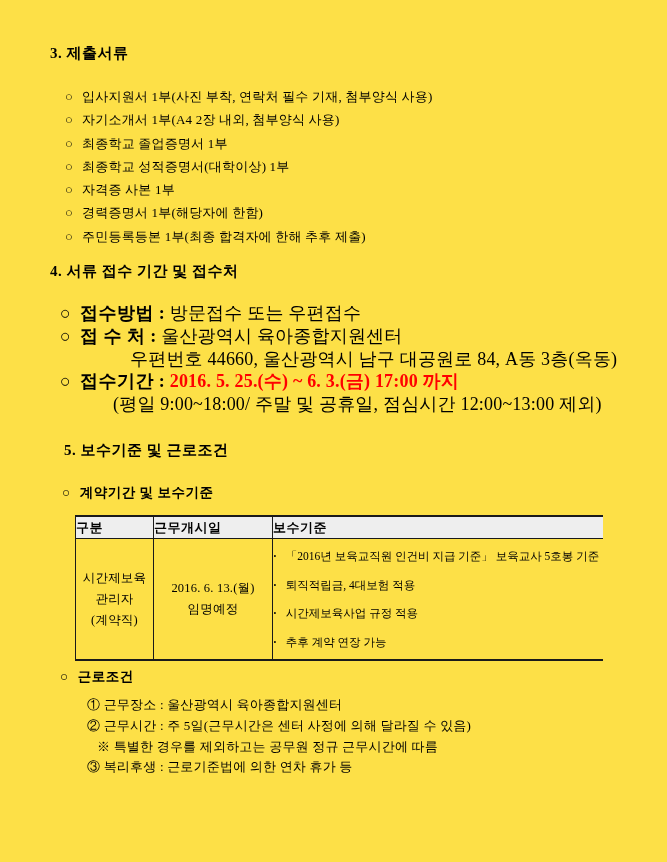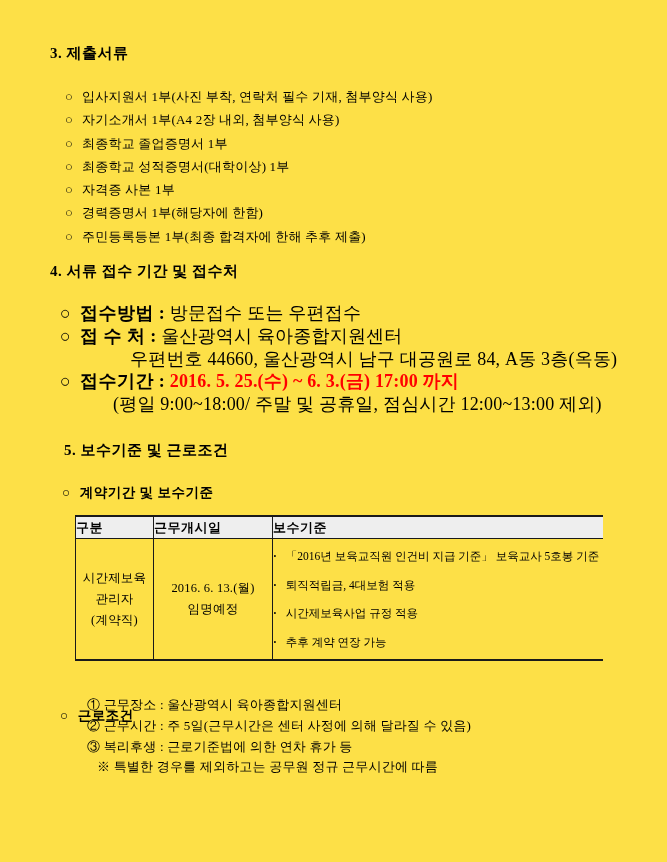--- a/index.html
+++ b/index.html
@@ -57,21 +57,21 @@
   .sub-hours  { margin-left: 53px; }
 
   .sub-heading {
     position: absolute;
     font-size: 13.5px;
     font-weight: bold;
     letter-spacing: 0.5px;
     white-space: nowrap;
   }
   #pay-heading  { top: 484px; left: 62px; }
-  #work-heading { top: 707px; left: 60px; }
+  #work-heading { top: 668px; left: 60px; }
 
   table.pay {
     position: absolute;
     top: 515px;
     left: 75px;
     width: 527px;
     border-collapse: collapse;
     table-layout: fixed;
     border-top: 2px solid #1a1a1a;
     border-bottom: 2px solid #1a1a1a;
@@ -179,17 +179,17 @@
       </td>
     </tr>
   </tbody>
     </table>
 
   <div class="sub-heading" id="work-heading"><span class="bullet bold">○</span><span>근로조건</span></div>
 
   <div id="cond-block">
     <div class="cline ind-num">① 근무장소 : 울산광역시 육아종합지원센터</div>
     <div class="cline ind-num">② 근무시간 : 주 5일(근무시간은 센터 사정에 의해 달라질 수 있음)</div>
+    <div class="cline ind-note">※ 특별한 경우를 제외하고는 공무원 정규 근무시간에 따름</div>
     <div class="cline ind-num">③ 복리후생 : 근로기준법에 의한 연차 휴가 등</div>
-    <div class="cline ind-note">※ 특별한 경우를 제외하고는 공무원 정규 근무시간에 따름</div>
   </div>
 
 </div>
 
 </body></html>

